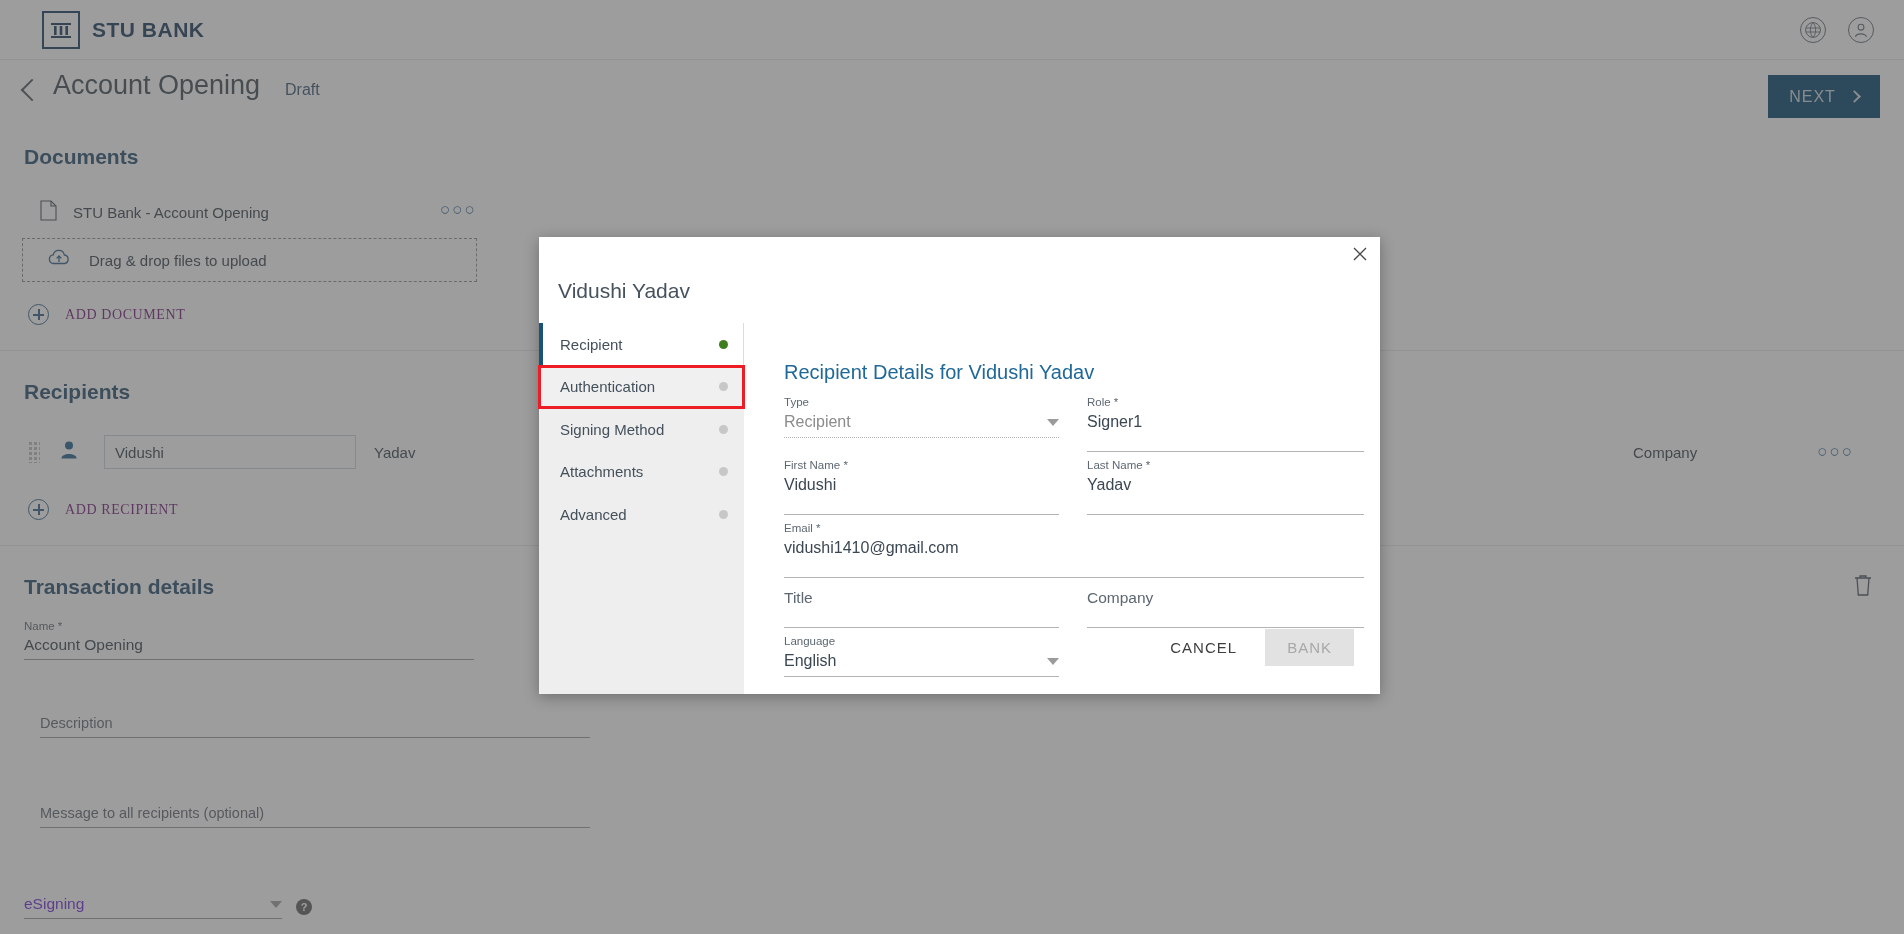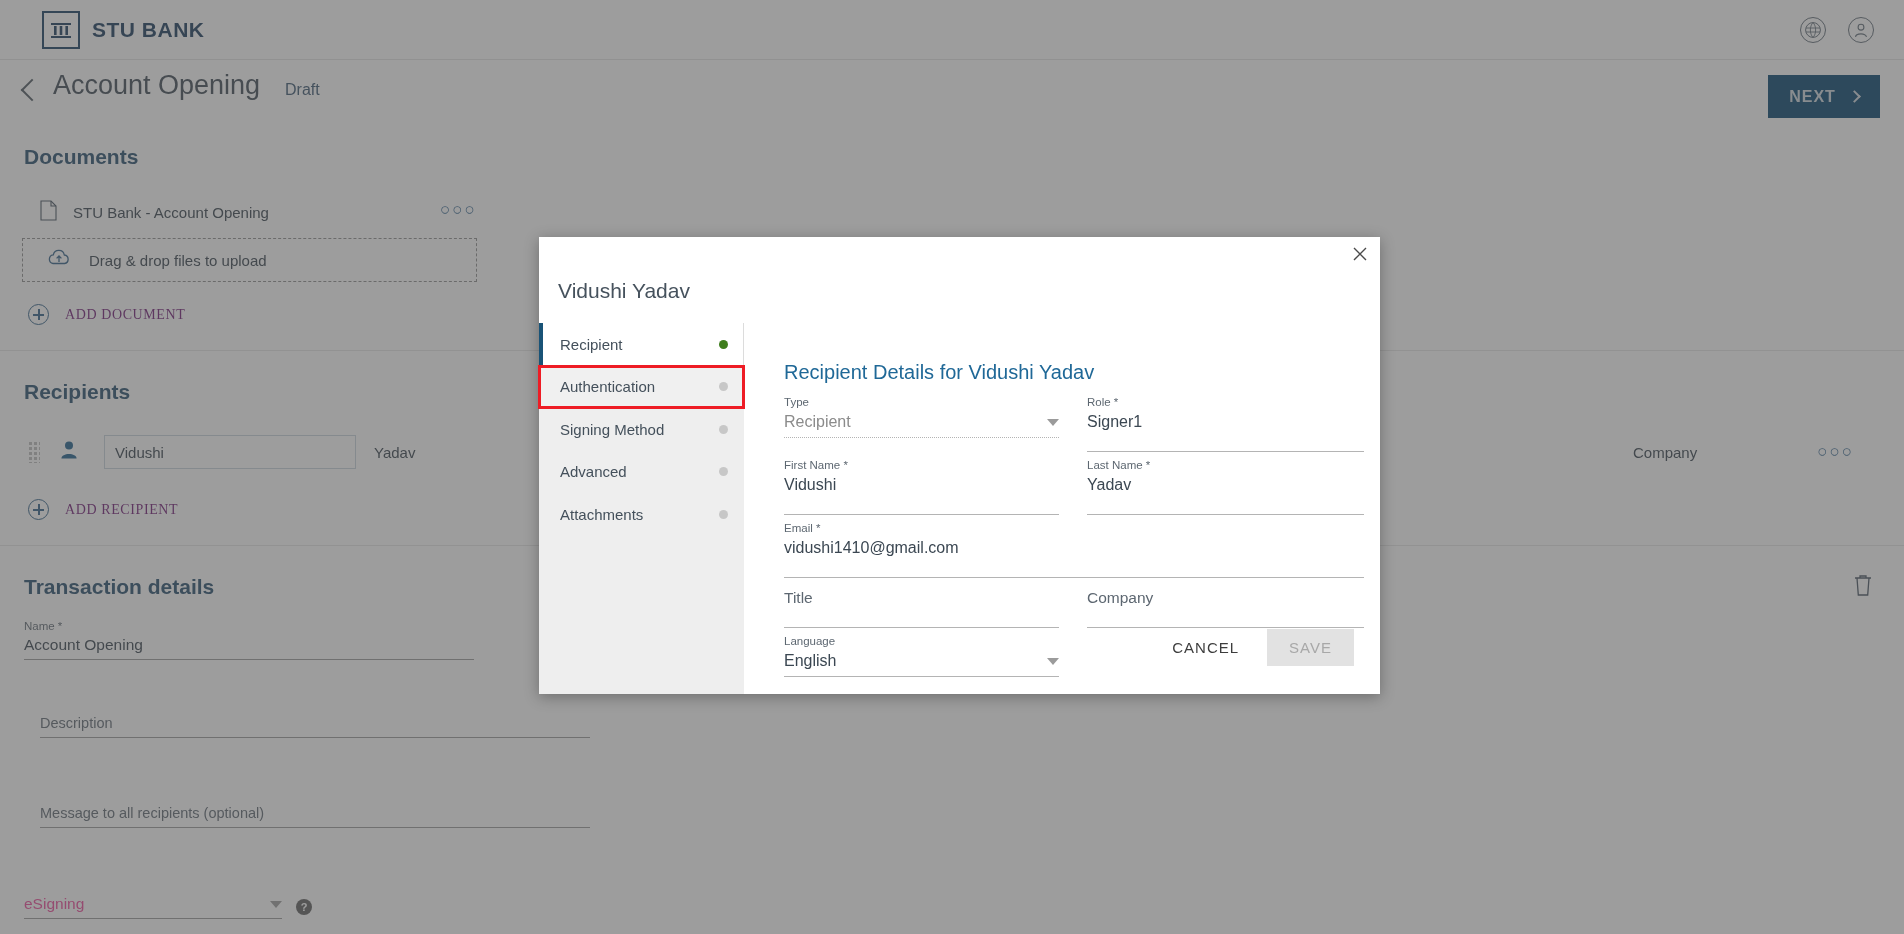--- a/index.html
+++ b/index.html
@@ -48,21 +48,21 @@
   .back-chevron {
     position: absolute; left: 24px; top: 22px; width: 16px; height: 16px;
     border-left: 2px solid #4b565f; border-bottom: 2px solid #4b565f;
     transform: rotate(45deg); cursor: pointer;
   }
   .page-title { position: absolute; left: 53px; top: 10px; font-size: 27px; color: #3b4752; }
   .page-status { position: absolute; left: 285px; top: 21px; font-size: 16px; color: #38546f; }
   .next-btn {
     position: absolute; right: 24px; top: 15px; width: 112px; height: 43px;
     background: #00416b; color: #cfd8e0; font-size: 16px; letter-spacing: 1px;
-    display: flex; align-items: center; justify-content: center; gap: 14px; cursor: pointer; font-weight: bold;
+    display: flex; align-items: center; justify-content: center; gap: 14px; cursor: pointer;
   }
   .next-chevron {
     width: 9px; height: 9px; border-top: 2px solid #cfd8e0; border-right: 2px solid #cfd8e0;
     transform: rotate(45deg);
   }
 
   .section-title { font-size: 21px; color: #244b6b; font-weight: bold; }
   .hr { position: absolute; left: 0; width: 1904px; height: 1px; background: #e6e6e6; }
 
   
@@ -120,21 +120,21 @@
   #f-name .field-underline-input { width: 450px; }
   #f-desc { left: 40px; top: 714px; width: 550px; }
   #f-desc .field-underline-input { width: 550px; }
   #f-msg  { left: 40px; top: 804px; width: 550px; }
   #f-msg  .field-underline-input { width: 550px; }
   #f-esign { left: 24px; top: 895px; width: 290px; display: flex; align-items: flex-end; gap: 14px; }
   .select-underline {
     width: 258px; border-bottom: 1px solid #9a9a9a; padding-bottom: 5px;
     display: flex; align-items: center; justify-content: space-between; cursor: pointer;
   }
-  .select-value { font-size: 15.5px; color: #ec4899; }
+  .select-value { font-size: 15.5px; color: #6d28d9; }
   .tri-down {
     width: 0; height: 0; border-left: 6px solid transparent; border-right: 6px solid transparent;
     border-top: 7px solid #9b9b9b;
   }
   .help-icon {
     width: 16px; height: 16px; border-radius: 50%; background: #5c5c5c; color: #fff;
     font-size: 11px; display: flex; align-items: center; justify-content: center;
     margin-bottom: 4px; cursor: pointer; font-weight: bold;
   }
 
@@ -351,25 +351,25 @@
         </div>
         <div class="mtab highlighted">
           <span class="mtab-label">Authentication</span>
           <span class="status-dot"></span>
         </div>
         <div class="mtab">
           <span class="mtab-label">Signing Method</span>
           <span class="status-dot"></span>
         </div>
         <div class="mtab">
+          <span class="mtab-label">Attachments</span>
+          <span class="status-dot"></span>
+        </div>
+        <div class="mtab">
           <span class="mtab-label">Advanced</span>
-          <span class="status-dot"></span>
-        </div>
-        <div class="mtab">
-          <span class="mtab-label">Attachments</span>
           <span class="status-dot"></span>
         </div>
       </div>
 
       <div class="mcontent">
         <div class="mc-title">Recipient Details for Vidushi Yadav</div>
 
         <div class="form-grid" style="height:300px;">
 
           <div class="fld fld-disabled" id="fd-type">
@@ -415,17 +415,17 @@
               <span class="tri-down"></span>
             </div>
           </div>
 
         </div>
       </div>
     </div>
 
     <div class="modal-actions">
       <button class="btn-flat">CANCEL</button>
-      <button class="btn-disabled">SAVE</button>
+      <button class="btn-disabled">BANK</button>
     </div>
   </div>
 
 </div>
 
 </body></html>

